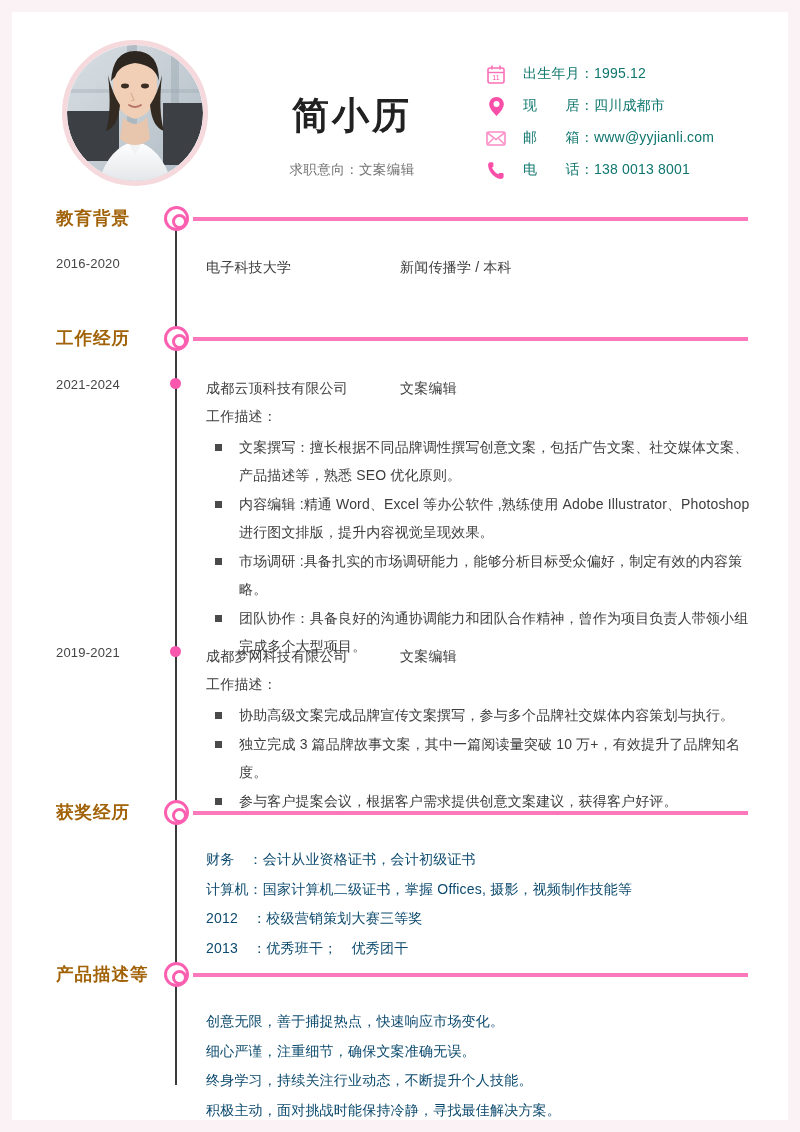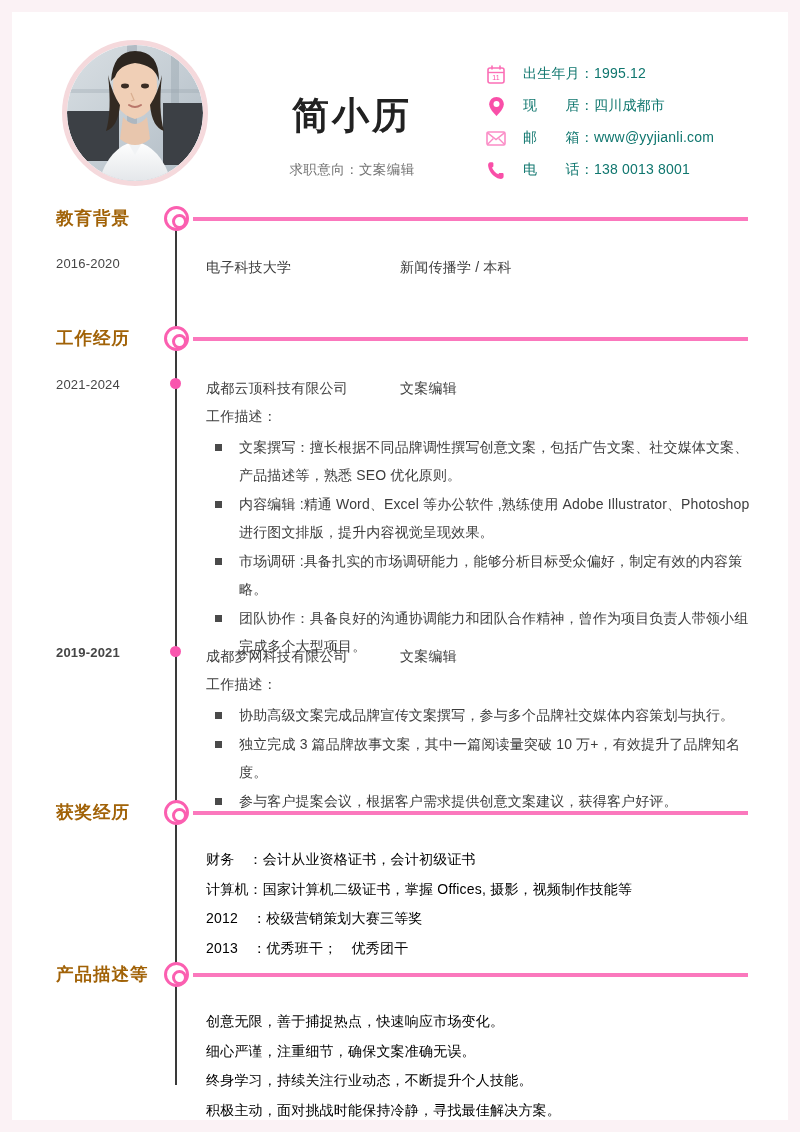--- a/index.html
+++ b/index.html
@@ -206,21 +206,21 @@
     position: absolute;
     left: 9px;
     top: 11px;
     width: 7px;
     height: 7px;
     background: #4a4a4a;
   }
 
   .plain-lines p {
     font-size: 14px;
-    color: #000000;
+    color: #0c4a6e;
     line-height: 29.5px;
     letter-spacing: 0.2px;
     white-space: pre;
   }
 </style>
 </head>
 <body>
 
 <div class="page">
 
@@ -348,21 +348,21 @@
       </div>
       <div class="desc-label">工作描述：</div>
       <ul class="bullets">
         <li>文案撰写：擅长根据不同品牌调性撰写创意文案，包括广告文案、社交媒体文案、产品描述等，熟悉 SEO 优化原则。</li>
         <li>内容编辑 :精通 Word、Excel 等办公软件 ,熟练使用 Adobe Illustrator、Photoshop 进行图文排版，提升内容视觉呈现效果。</li>
         <li>市场调研 :具备扎实的市场调研能力，能够分析目标受众偏好，制定有效的内容策略。</li>
         <li>团队协作：具备良好的沟通协调能力和团队合作精神，曾作为项目负责人带领小组完成多个大型项目。</li>
       </ul>
     </div>
 
-    <div class="period" style="top:317px;font-weight:bold;">2019-2021</div>
+    <div class="period" style="top:317px;">2019-2021</div>
     <div class="dot" style="top:318px;"></div>
     <div class="body-col" style="top:315px;">
       <div class="line-main">
         <span class="org">成都梦网科技有限公司</span>
         <span class="role">文案编辑</span>
       </div>
       <div class="desc-label">工作描述：</div>
       <ul class="bullets">
         <li>协助高级文案完成品牌宣传文案撰写，参与多个品牌社交媒体内容策划与执行。</li>
         <li>独立完成 3 篇品牌故事文案，其中一篇阅读量突破 10 万+，有效提升了品牌知名度。</li>

